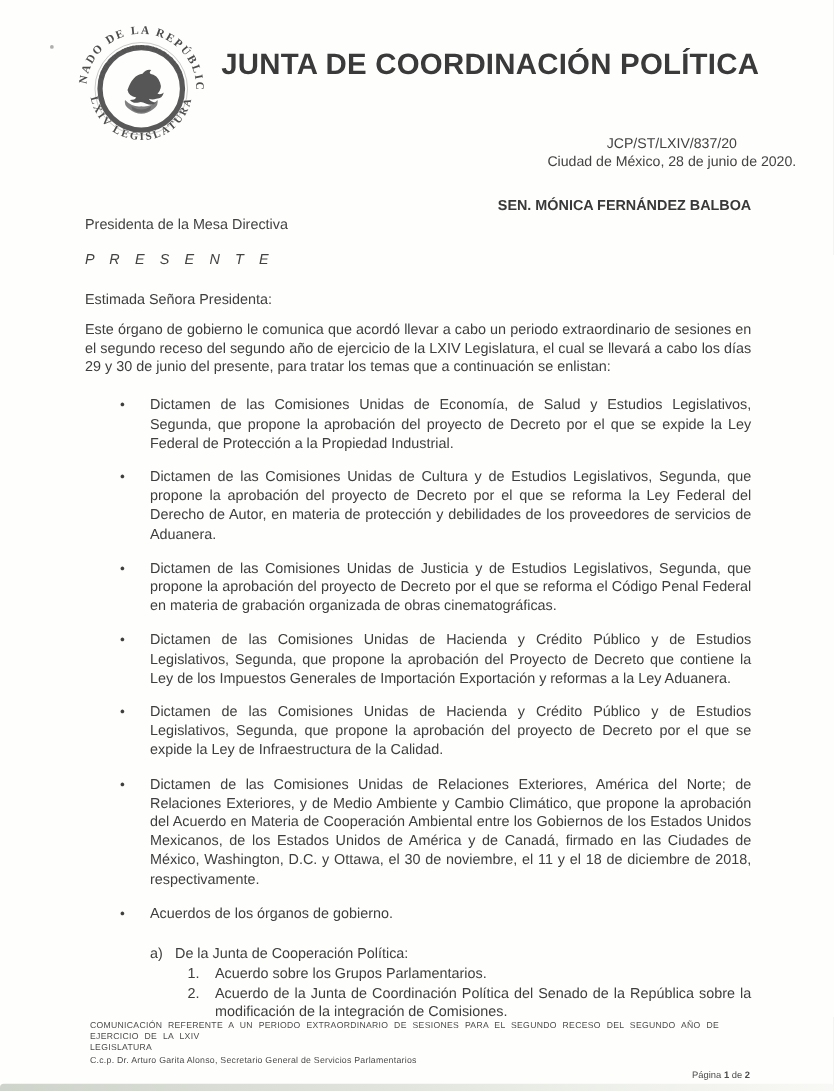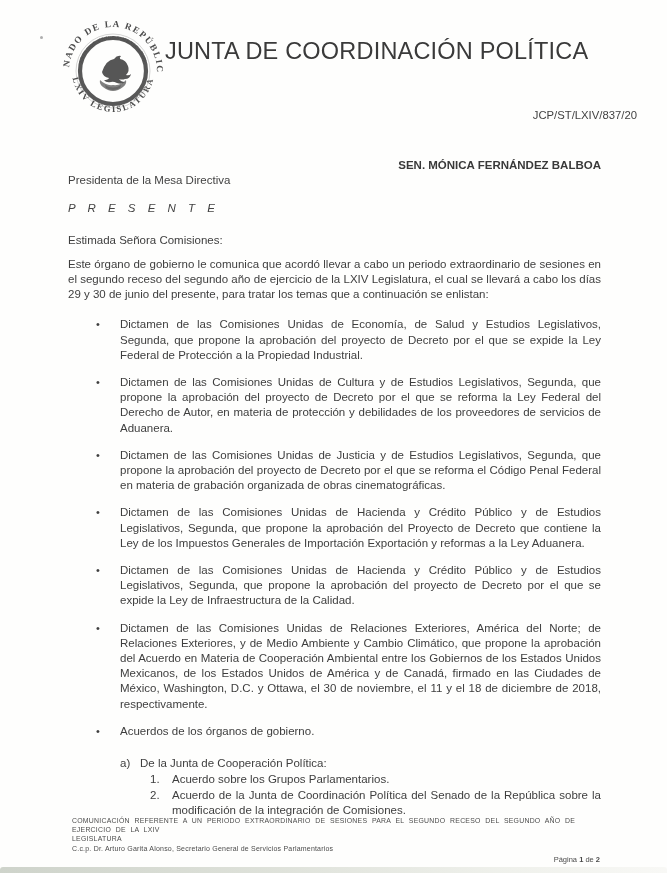--- a/index.html
+++ b/index.html
@@ -10,22 +10,22 @@
     background:#fefefdf5;
     background:#fefefd;
     font-family:"Liberation Sans","DejaVu Sans",sans-serif;
     font-size:11.5px;line-height:15.2px;
     color:#3e3e3e;
     overflow:hidden;
   }
   .speck{position:absolute;left:40px;top:36px;width:3px;height:3px;border-radius:50%;background:#9a9a9a;opacity:.8;}
   .seal{position:absolute;left:56px;top:14px;width:114px;height:114px;}
   .doc-title{
-    position:absolute;left:165px;top:44px;
-    font-size:23.5px;font-weight:normal;letter-spacing:.2px;
+    position:absolute;left:177px;top:44px;
+    font-size:23.5px;font-weight:bold;letter-spacing:.2px;
     color:#3a3a3a;white-space:nowrap;
   }
   .ref-block{
     position:absolute;top:108px;right:30px;
     text-align:center;font-size:11.3px;line-height:15px;color:#424242;
   }
   .content{position:absolute;left:68px;top:158px;width:533px;}
   .recipient-name{font-weight:bold;color:#393939;text-align:right;}
   .recipient-line{color:#424242;}
   .presente{margin-top:13px;letter-spacing:4.5px;color:#424242;font-style:italic;}
@@ -98,30 +98,31 @@
       <path d="M44,66 q6,6 13,5 q8,1 13,-5 q1,4 -3,7 q-5,4 -10,4 q-5,0 -10,-4 q-4,-3 -3,-7 z" opacity="0.75"></path>
       <circle cx="63" cy="45" r="1.2"></circle>
       <path d="M49,71 q8,5 16,0 l-1,3 q-7,4 -14,0 z" opacity="0.6"></path>
     </g>
   </svg>
 
   <div class="doc-title">JUNTA DE COORDINACIÓN POLÍTICA</div>
 
   <div class="ref-block">
     <div>JCP/ST/LXIV/837/20</div>
+    <div>Ciudad de México, 28 de junio de 2020.</div>
   </div>
 
   <div class="content">
 
     <div class="recipient-name">SEN. MÓNICA FERNÁNDEZ BALBOA</div>
     <div class="recipient-line">Presidenta de la Mesa Directiva</div>
 
     <div class="presente">P R E S E N T E</div>
 
-    <div class="salutation">Estimada Señora Comisiones:</div>
+    <div class="salutation">Estimada Señora Presidenta:</div>
 
     <div class="para second">Este órgano de gobierno le comunica que acordó llevar a cabo un periodo extraordinario de sesiones en el segundo receso del segundo año de ejercicio de la LXIV Legislatura, el cual se llevará a cabo los días 29 y 30 de junio del presente, para tratar los temas que a continuación se enlistan:</div>
 
     <ul class="topics">
       <li><span class="bullet-dot">•</span><span>Dictamen de las Comisiones Unidas de Economía, de Salud y Estudios Legislativos, Segunda, que propone la aprobación del proyecto de Decreto por el que se expide la Ley Federal de Protección a la Propiedad Industrial.</span></li>
       <li><span class="bullet-dot">•</span><span>Dictamen de las Comisiones Unidas de Cultura y de Estudios Legislativos, Segunda, que propone la aprobación del proyecto de Decreto por el que se reforma la Ley Federal del Derecho de Autor, en materia de protección y debilidades de los proveedores de servicios de Aduanera.</span></li>
       <li><span class="bullet-dot">•</span><span>Dictamen de las Comisiones Unidas de Justicia y de Estudios Legislativos, Segunda, que propone la aprobación del proyecto de Decreto por el que se reforma el Código Penal Federal en materia de grabación organizada de obras cinematográficas.</span></li>
       <li><span class="bullet-dot">•</span><span>Dictamen de las Comisiones Unidas de Hacienda y Crédito Público y de Estudios Legislativos, Segunda, que propone la aprobación del Proyecto de Decreto que contiene la Ley de los Impuestos Generales de Importación Exportación y reformas a la Ley Aduanera.</span></li>
       <li><span class="bullet-dot">•</span><span>Dictamen de las Comisiones Unidas de Hacienda y Crédito Público y de Estudios Legislativos, Segunda, que propone la aprobación del proyecto de Decreto por el que se expide la Ley de Infraestructura de la Calidad.</span></li>
       <li><span class="bullet-dot">•</span><span>Dictamen de las Comisiones Unidas de Relaciones Exteriores, América del Norte; de Relaciones Exteriores, y de Medio Ambiente y Cambio Climático, que propone la aprobación del Acuerdo en Materia de Cooperación Ambiental entre los Gobiernos de los Estados Unidos Mexicanos, de los Estados Unidos de América y de Canadá, firmado en las Ciudades de México, Washington, D.C. y Ottawa, el 30 de noviembre, el 11 y el 18 de diciembre de 2018, respectivamente.</span></li>

